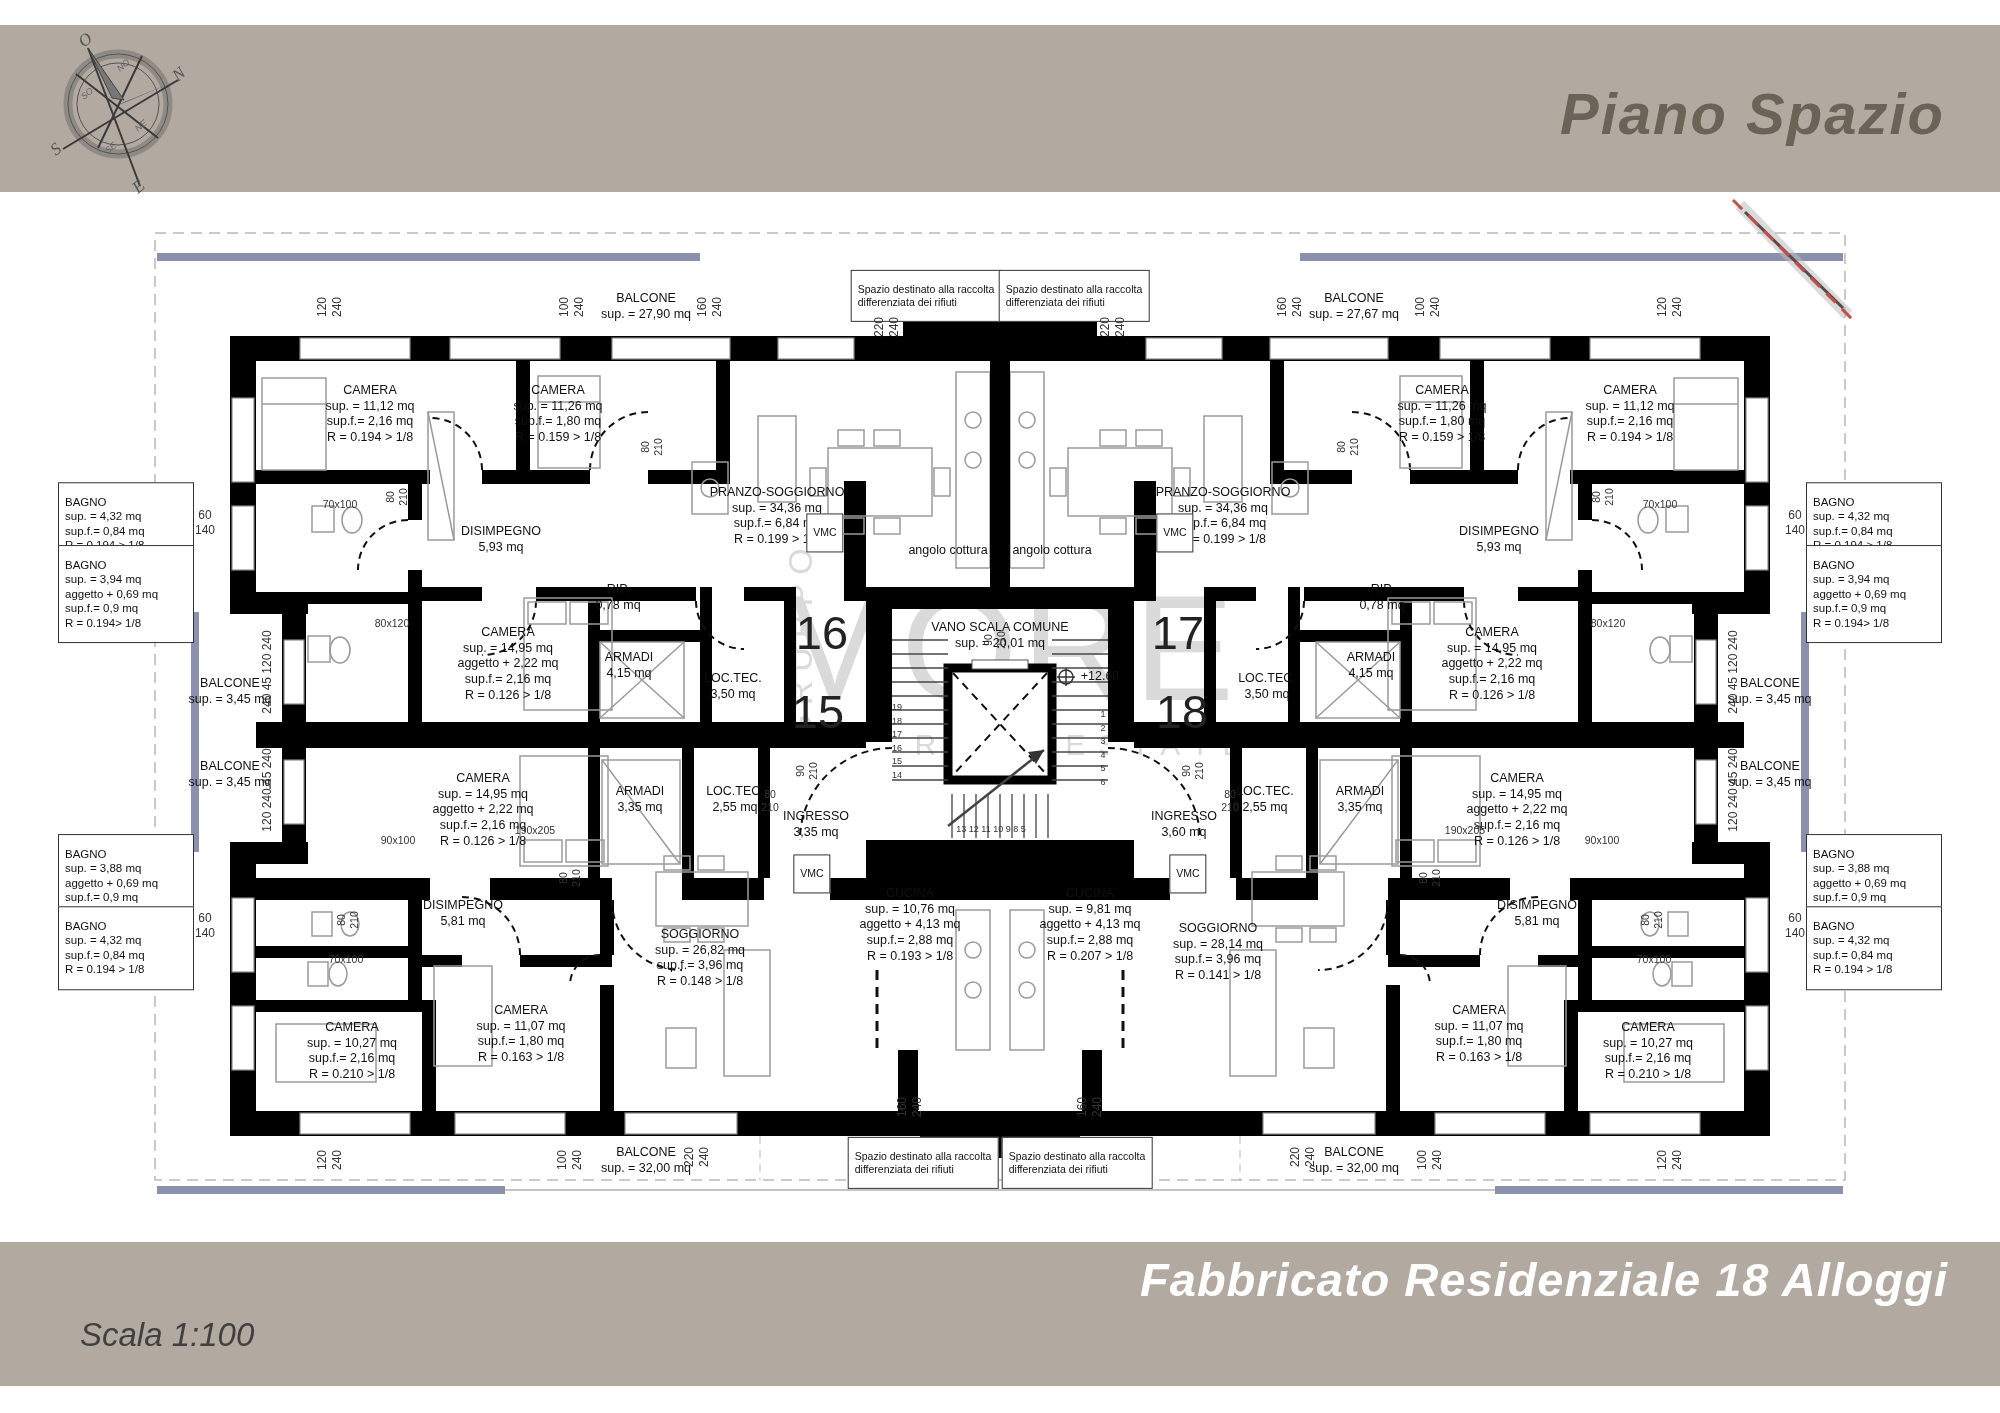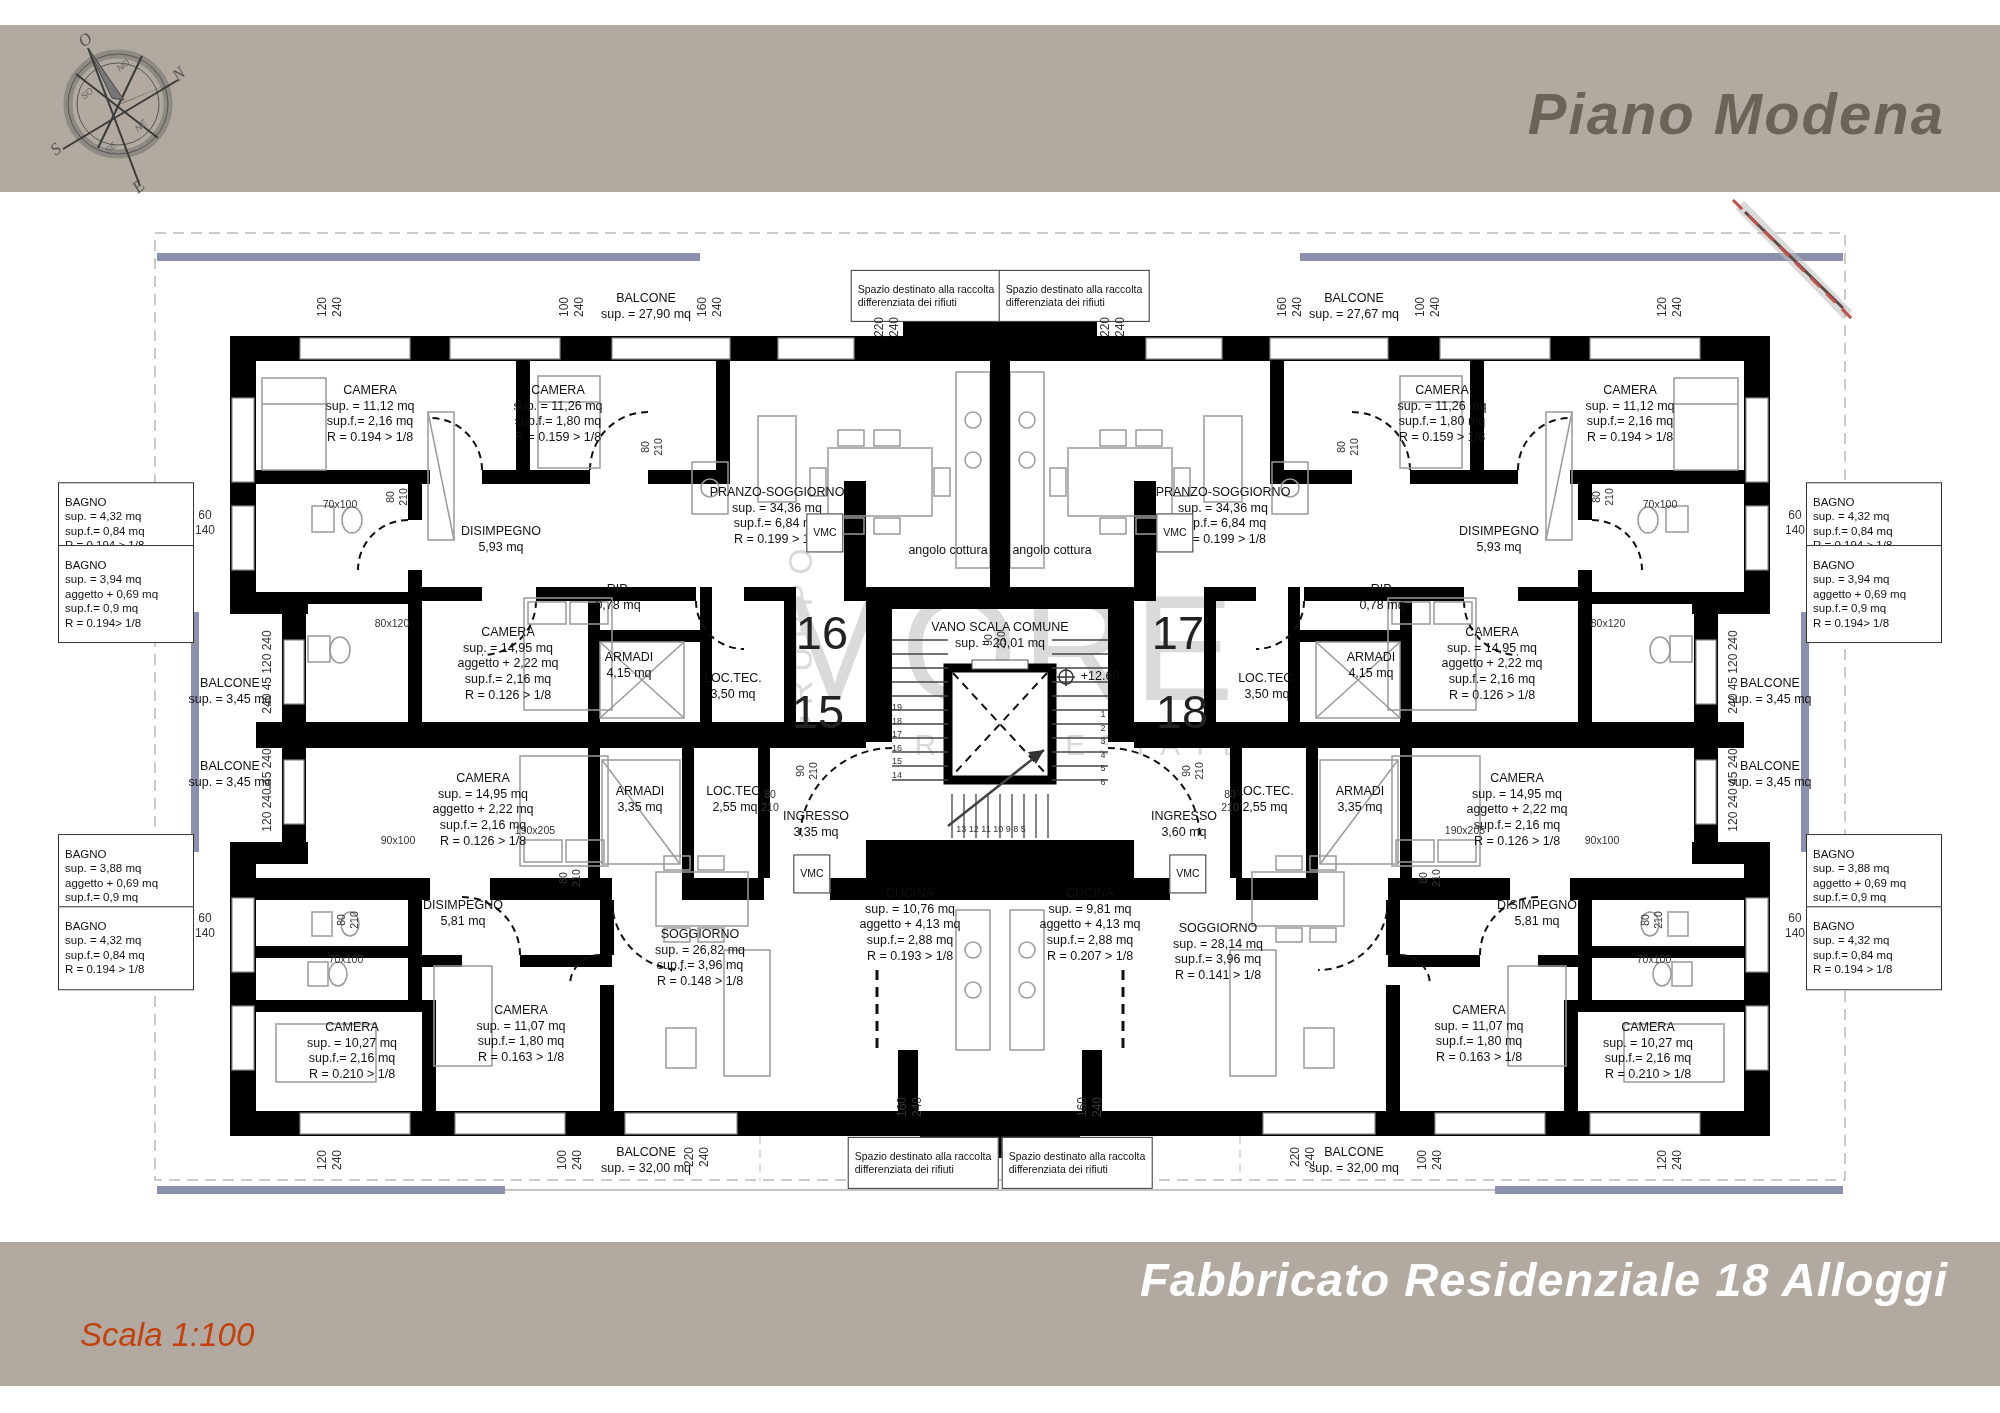--- a/index.html
+++ b/index.html
@@ -3,21 +3,21 @@
 <meta charset="utf-8">
 <style>
   html,body{margin:0;padding:0;background:#fff}
   #stage{position:relative;width:2000px;height:1413px;background:#fff;overflow:hidden;
          font-family:"Liberation Sans",sans-serif;color:#111}
   .banner{position:absolute;left:0;right:0;background:#b2a9a1;z-index:1}
   #hdr{top:25px;height:167px}
   #ftr{top:1242px;height:144px}
   #title{position:absolute;right:55px;top:80px;font-size:58px;font-weight:bold;font-style:italic;
          color:#6b6258;letter-spacing:2px;z-index:2}
-  #scala{position:absolute;left:80px;top:1316px;font-size:33px;font-style:italic;color:#c2410c;z-index:2}
+  #scala{position:absolute;left:80px;top:1316px;font-size:33px;font-style:italic;color:#404040;z-index:2}
   #bld{position:absolute;right:52px;top:1252px;font-size:47px;font-weight:bold;font-style:italic;
        color:#fff;letter-spacing:1px;z-index:2}
   #addr{position:absolute;right:52px;top:1308px;font-size:41px;font-style:italic;color:#6b6258;z-index:2}
   #wm{position:absolute;inset:0;z-index:4;pointer-events:none}
   #wm div{position:absolute;color:#dadada;font-weight:normal}
   #wm .g{left:800px;top:640px;transform:translate(-50%,-50%) rotate(-90deg);font-size:34px;letter-spacing:9px;font-weight:normal}
   #wm .m{left:1005px;top:648px;transform:translate(-50%,-50%);font-size:150px;letter-spacing:4px}
   #wm .t{left:1085px;top:745px;transform:translate(-50%,-50%);font-size:30px;letter-spacing:13px;font-weight:normal}
   #plan{position:absolute;left:0;top:0;z-index:10;pointer-events:none}
   .lbl{position:absolute;transform:translate(-50%,-50%);white-space:pre-line;text-align:center;
@@ -30,21 +30,21 @@
   .tiny{font-size:9px;color:#333;line-height:1.5}
   .sm{font-size:10.5px}
 </style>
 </head>
 <body>
 
 <div id="stage">
 
   <div id="hdr" class="banner"></div>
   <div id="ftr" class="banner"></div>
-  <div id="title">Piano Modena</div>
+  <div id="title">Piano Spazio</div>
   <div id="scala">Scala 1:100</div>
   <div id="bld">Fabbricato Residenziale 18 Alloggi</div>
 
   <div id="wm">
     <div class="g">GRUPPO</div>
     <div class="m">MORE</div>
     <div class="t">REAL ESTATE</div>
   </div>
 
   <svg id="plan" width="2000" height="1413" viewBox="0 0 2000 1413" xmlns="http://www.w3.org/2000/svg">

